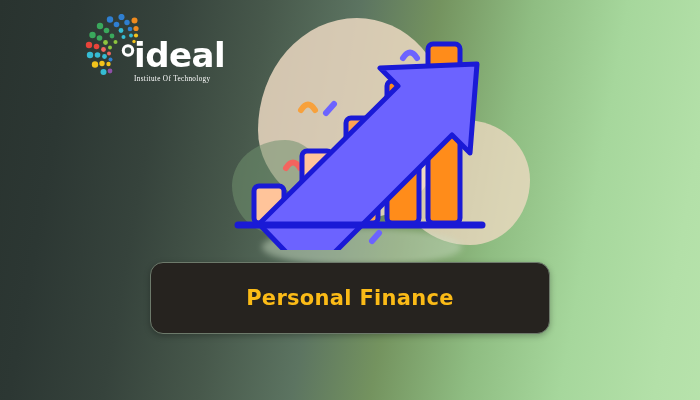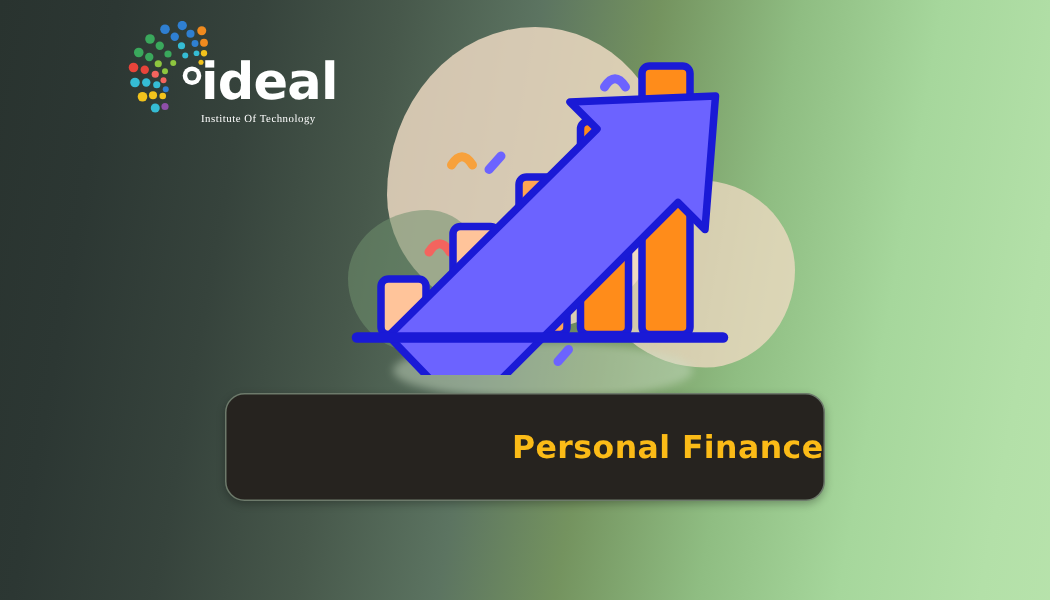--- a/index.html
+++ b/index.html
@@ -119,21 +119,21 @@
     left: 150px;
     top: 262px;
     width: 400px;
     height: 72px;
     box-sizing: border-box;
     background: #26231f;
     border: 1px solid #6d7a6b;
     border-radius: 13px;
     display: flex;
     align-items: center;
-    justify-content: flex-end;
+    justify-content: center;
     box-shadow: 0 2px 6px rgba(0,0,0,.28);
   }
   #title-text {
     font-family: "DejaVu Sans", sans-serif;
     font-weight: bold;
     font-size: 21px;
     color: #fbbb17;
     letter-spacing: 0.3px;
   }
 </style>

